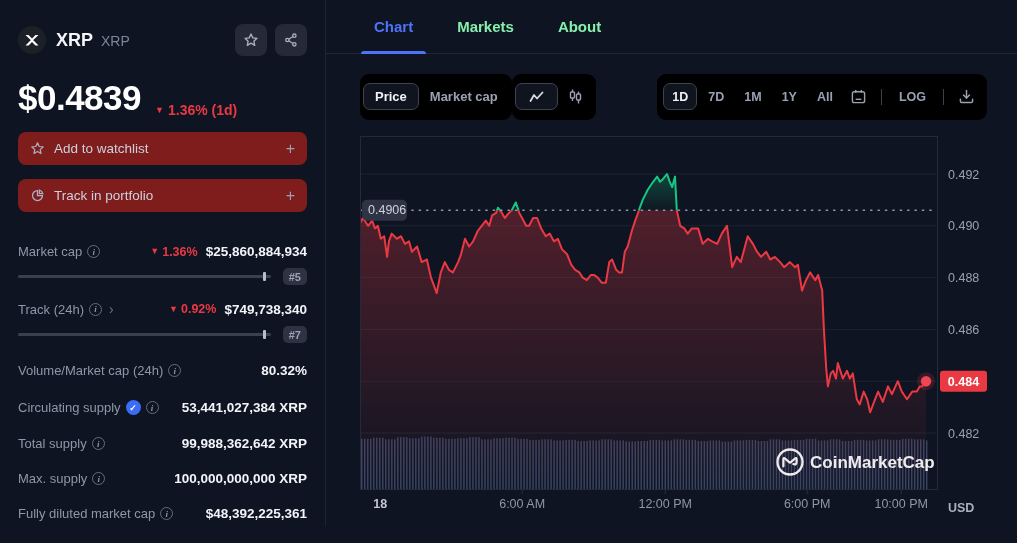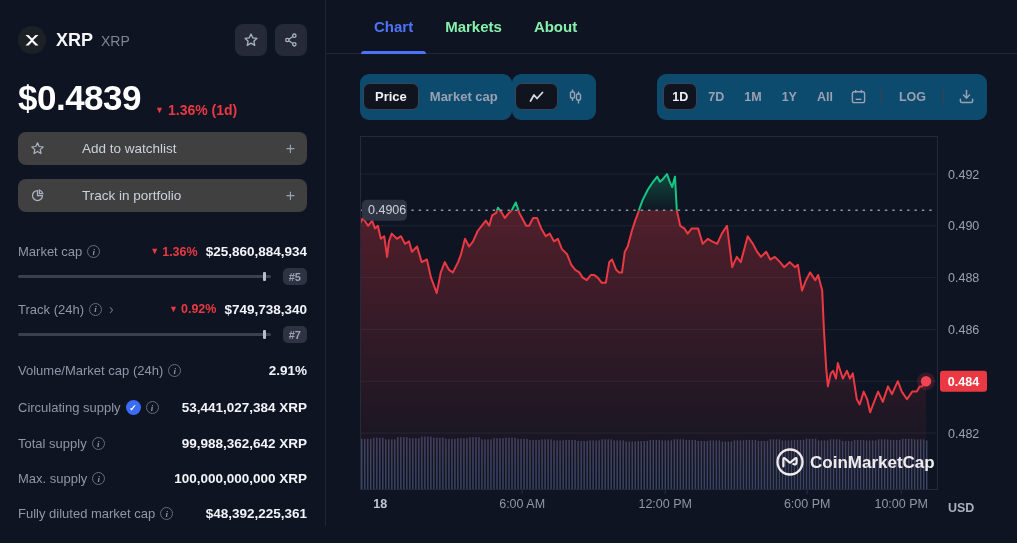--- a/index.html
+++ b/index.html
@@ -11,21 +11,21 @@
   .coin-head { display:flex; align-items:center; margin-top:24px; height:32px; }
   .coin-logo { width:28px; height:28px; border-radius:50%; background:#1c2128; display:flex; align-items:center; justify-content:center; flex:0 0 28px; }
   .coin-name { font-size:18px; font-weight:700; margin-left:10px; color:#f4f6fa; }
   .coin-symbol { font-size:14px; color:#7d8598; margin-left:8px; margin-top:2px; }
   .head-actions { margin-left:auto; display:flex; gap:8px; }
   .icon-btn { width:32px; height:32px; background:#262a38; border-radius:8px; display:flex; align-items:center; justify-content:center; cursor:pointer; }
   .price-row { display:flex; align-items:flex-end; margin-top:22px; }
   .big-price { font-size:35px; font-weight:700; letter-spacing:-0.5px; color:#ffffff; }
   .price-change { margin-left:14px; margin-top:6px; color:#ea3943; font-weight:700; font-size:14px; display:flex; align-items:center; gap:4px; }
   .tri-down { font-size:9px; line-height:1; }
-  .side-btn { margin-top:14px; width:100%; height:33px; background:#404040; border-radius:8px; display:flex; align-items:center; padding:0 12px; cursor:pointer;gap:28px; }
+  .side-btn { margin-top:14px; width:100%; height:33px; background:#7f1d1d; border-radius:8px; display:flex; align-items:center; padding:0 12px; cursor:pointer; }
   .side-btn:first-of-type { margin-top:34px; }
   .side-btn .lbl { font-size:13.5px; color:#ccd1dd; margin-left:9px; }
   .side-btn .plus { margin-left:auto; color:#9aa1b3; font-size:16px; font-weight:400; }
   .stats { margin-top:32px; }
   .stat-row { display:flex; align-items:center; justify-content:space-between; }
   .stat-label { font-size:13px; color:#8f96a8; display:flex; align-items:center; gap:5px; }
   .stat-value { font-size:13.5px; font-weight:700; color:#f2f4f9; display:flex; align-items:center; gap:8px; }
   .stat-change { font-size:12.5px; font-weight:700; color:#ea3943; display:flex; align-items:center; gap:3px; }
   .info-i { width:13px; height:13px; border:1.2px solid #656c7e; border-radius:50%; color:#8d94a6; font-size:9px; line-height:10px; display:inline-flex; align-items:center; justify-content:center; font-family:"Liberation Serif",serif; font-style:italic; font-weight:700; }
   .chev { color:#6b7285; font-size:14px; margin-left:2px; }
@@ -33,26 +33,26 @@
   .track { position:relative; flex:1; height:2.5px; background:#3a4050; border-radius:2px; }
   .track .fill { position:absolute; left:0; top:0; height:100%; background:#6d7489; border-radius:2px; }
   .track .handle { position:absolute; top:-3.5px; width:2.5px; height:9.5px; background:#b9bec c; background:#b9becc; border-radius:1px; }
   .rank-badge { margin-left:12px; background:#2e3242; color:#9ba1b3; font-size:11px; font-weight:700; padding:2.5px 6px; border-radius:5px; }
   .pct-label { margin-left:12px; color:#8f96a8; font-size:12.5px; }
   .verify { width:15px; height:15px; border-radius:50%; background:#3b6cf7; color:#fff; font-size:9px; display:inline-flex; align-items:center; justify-content:center; font-weight:700; }
   .mt16{margin-top:16px}.mt20{margin-top:20px}.mt21{margin-top:21px}.mt22{margin-top:22px}
 
   
   .main { position:absolute; left:326px; top:0; width:691px; height:543px; }
-  .tabbar { display:flex; align-items:center; height:54px; border-bottom:1px solid #20263a; padding-left:35px; gap:6px; }
+  .tabbar { display:flex; align-items:center; height:54px; border-bottom:1px solid #20263a; padding-left:35px; gap:18px; }
   .tab { position:relative; height:54px; display:flex; align-items:center; padding:0 13px; font-size:15px; font-weight:700; color:#86efac; cursor:pointer; }
   .tab.active { color:#4e73f8; }
   .tab.active::after { content:""; position:absolute; left:0; right:0; bottom:0; height:3px; background:#4e73f8; border-radius:3px 3px 0 0; }
   .controls { position:absolute; left:34px; right:30px; top:80px; height:33px; display:flex; align-items:center; }
-  .toggle { display:flex; align-items:center; background:#0c4a6e; border-radius:9px; padding:3px; height:46px; }
+  .toggle { display:flex; align-items:center; background:#000000; border-radius:9px; padding:3px; height:46px; }
   .toggle + .toggle { }
   .chip { display:flex; align-items:center; justify-content:center; padding:0 11px; height:27px; border-radius:7px; font-size:13px; font-weight:700; color:#9aa1b3; cursor:pointer; }
   .chip.on { background:#10141f; border:1px solid #3d4254; color:#f0f2f7; }
   .ranges { margin-left:auto; padding:3px 6px; gap:2px; }
   .range-item { padding:0 9px; height:27px; display:flex; align-items:center; font-size:12.5px; font-weight:700; color:#9aa1b3; cursor:pointer; border-radius:7px; }
   .range-item.on { background:#10141f; border:1px solid #3d4254; color:#f0f2f7; padding:0 8px; }
   .vdiv { width:1px; height:16px; background:#3a4052; margin:0 6px; }
   .ctl-icon { display:flex; align-items:center; justify-content:center; padding:0 7px; cursor:pointer; }
   #chart { position:absolute; left:34px; top:136px; }
   svg text { font-family:"Liberation Sans", sans-serif; }
@@ -155,21 +155,21 @@
             <div class="handle" style="left:97%"></div>
           </div>
         <span class="rank-badge">#7</span>
       </div>
 
       <div class="stat-row mt20">
         <span class="stat-label">
             <span>Volume/Market cap (24h)</span>
             <span class="info-i">i</span>
           </span>
-        <span class="stat-value">2.91%</span>
+        <span class="stat-value">80.32%</span>
       </div>
 
       <div class="stat-row mt22">
         <span class="stat-label">
             <span>Circulating supply</span>
             <span class="verify">✓</span>
             <span class="info-i">i</span>
           </span>
         <span class="stat-value">53,441,027,384 XRP</span>
       </div>

